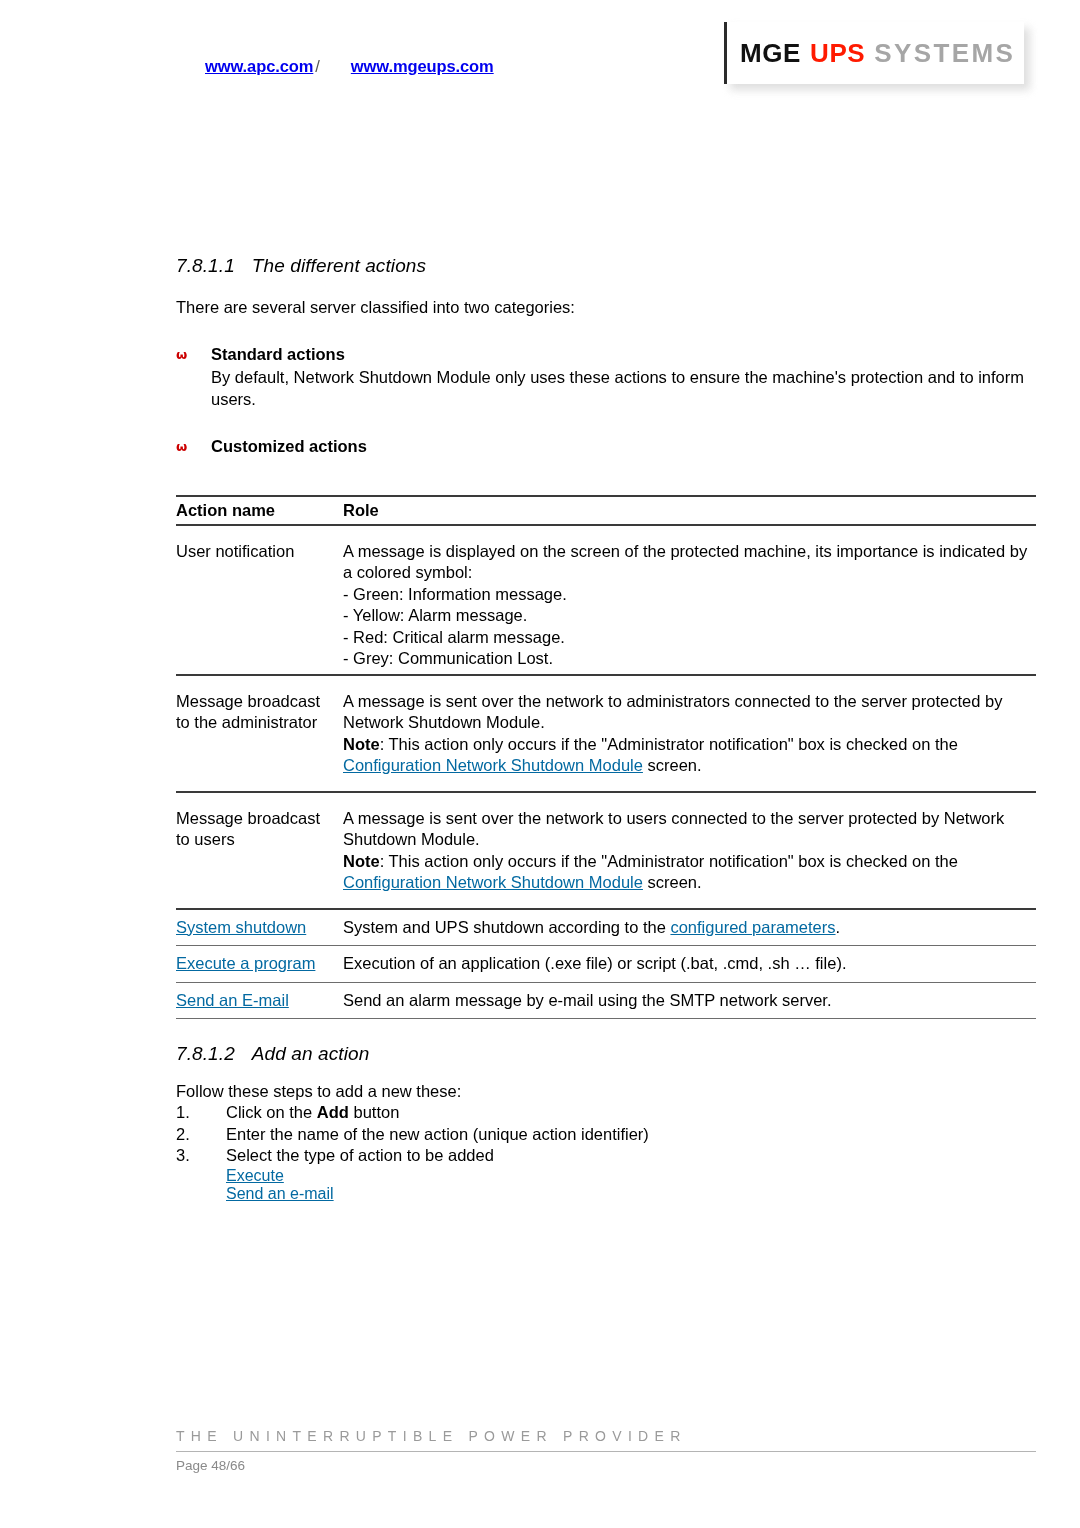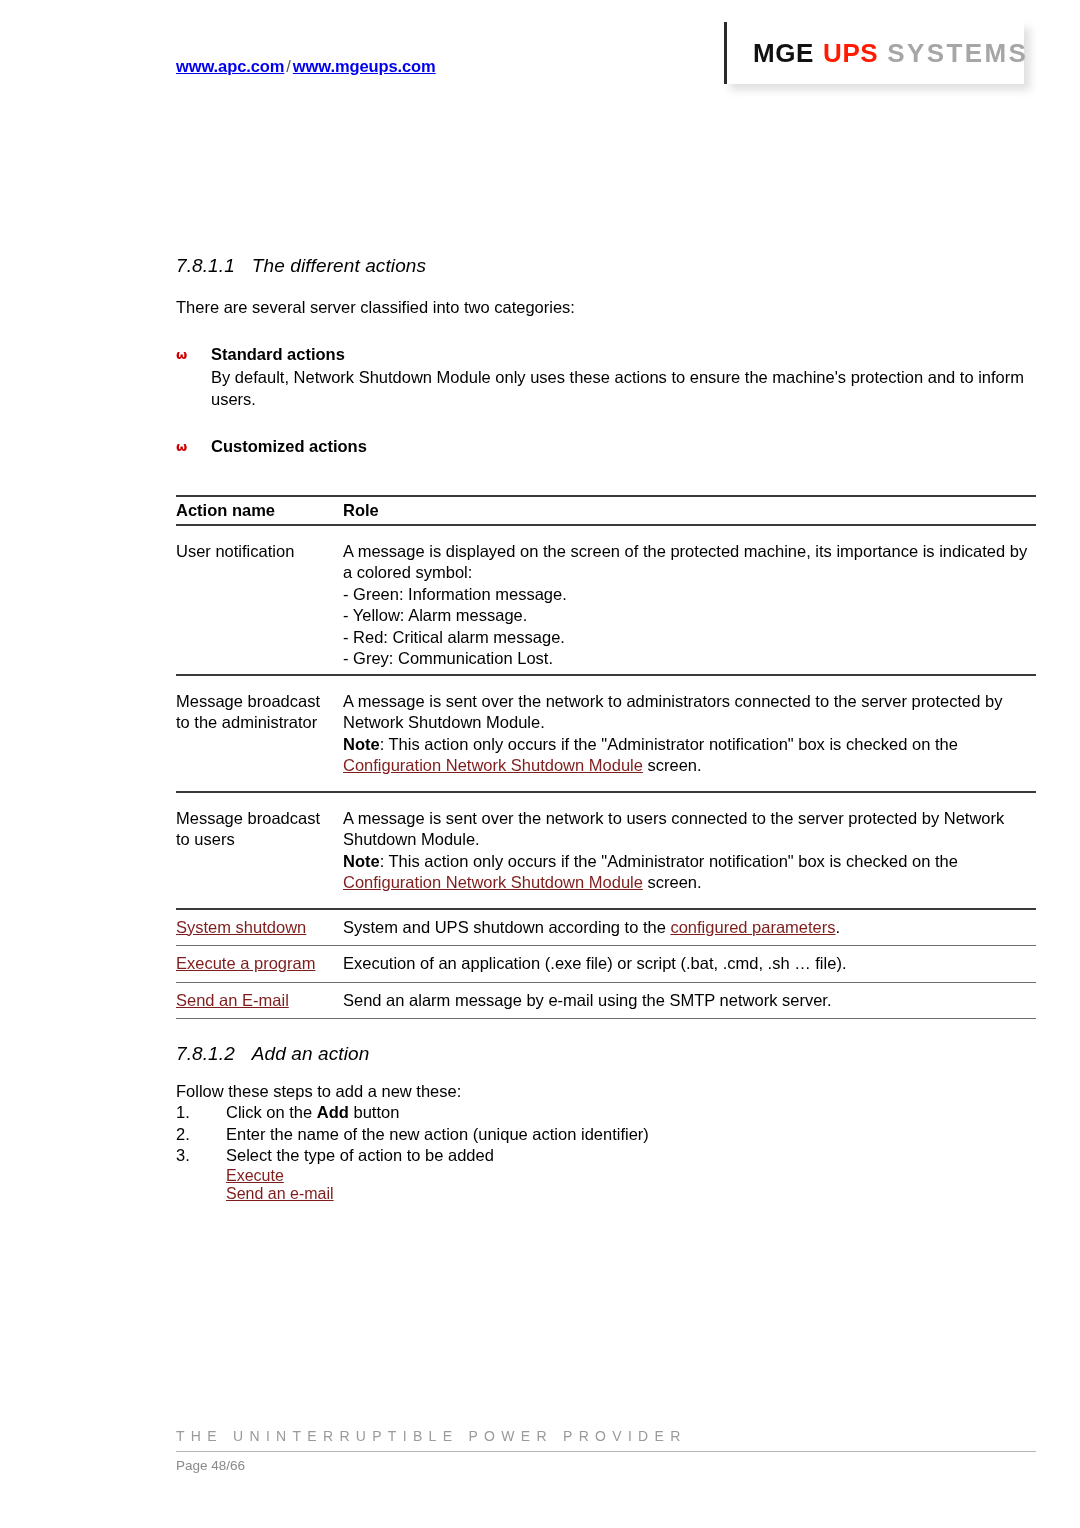--- a/index.html
+++ b/index.html
@@ -29,20 +29,21 @@
     left: 176px;
     top: 57px;
     font-size: 16.5px;
     font-weight: bold;
     letter-spacing: -0.1px;
     white-space: nowrap;
   }
   .header-links a {
     color: #0000EE;
     text-decoration: underline;
+    margin-left: 29px;
   }
   .header-links .sep {
     color: #555555;
     font-weight: normal;
     text-decoration: none;
     padding: 0 2px;
   }
 
   .logo-wrap {
     position: absolute;
@@ -65,21 +66,21 @@
     position: absolute;
     left: 0;
     top: 0;
     width: 300px;
     height: 62px;
     background: #ffffff;
     border-left: 3px solid #2b2b2b;
     box-sizing: border-box;
     display: flex;
     align-items: center;
-    padding-left: 26px;
+    padding-left: 13px;
   }
   .logo-text {
     font-size: 26px;
     font-weight: bold;
     letter-spacing: 0.6px;
     white-space: nowrap;
   }
   .logo-mge  { color: #111111; }
   .logo-ups  { color: #ff1a00; padding-left: 9px; }
   .logo-sys  { color: #a6a6a6; padding-left: 9px; letter-spacing: 2.4px; }
@@ -164,21 +165,21 @@
     border-bottom: 2px solid #3a3a3a;
   }
   table.actions tbody tr.thin > * {
     border-bottom: 1.5px solid #6d6d6d;
   }
   table.actions td.name { padding-right: 8px; }
   table.actions tr.pad-row td { padding-bottom: 14px; }
   table.actions tr.compact td { padding-top: 7px; padding-bottom: 7px; }
 
   .lnk {
-    color: #7f1d1d;
+    color: #0369a1;
     text-decoration: underline;
   }
   .nowrap { white-space: nowrap; }
   b.note { font-weight: bold; }
 
   
   ol.steps {
     margin: 0;
     padding: 0;
     list-style: none;

